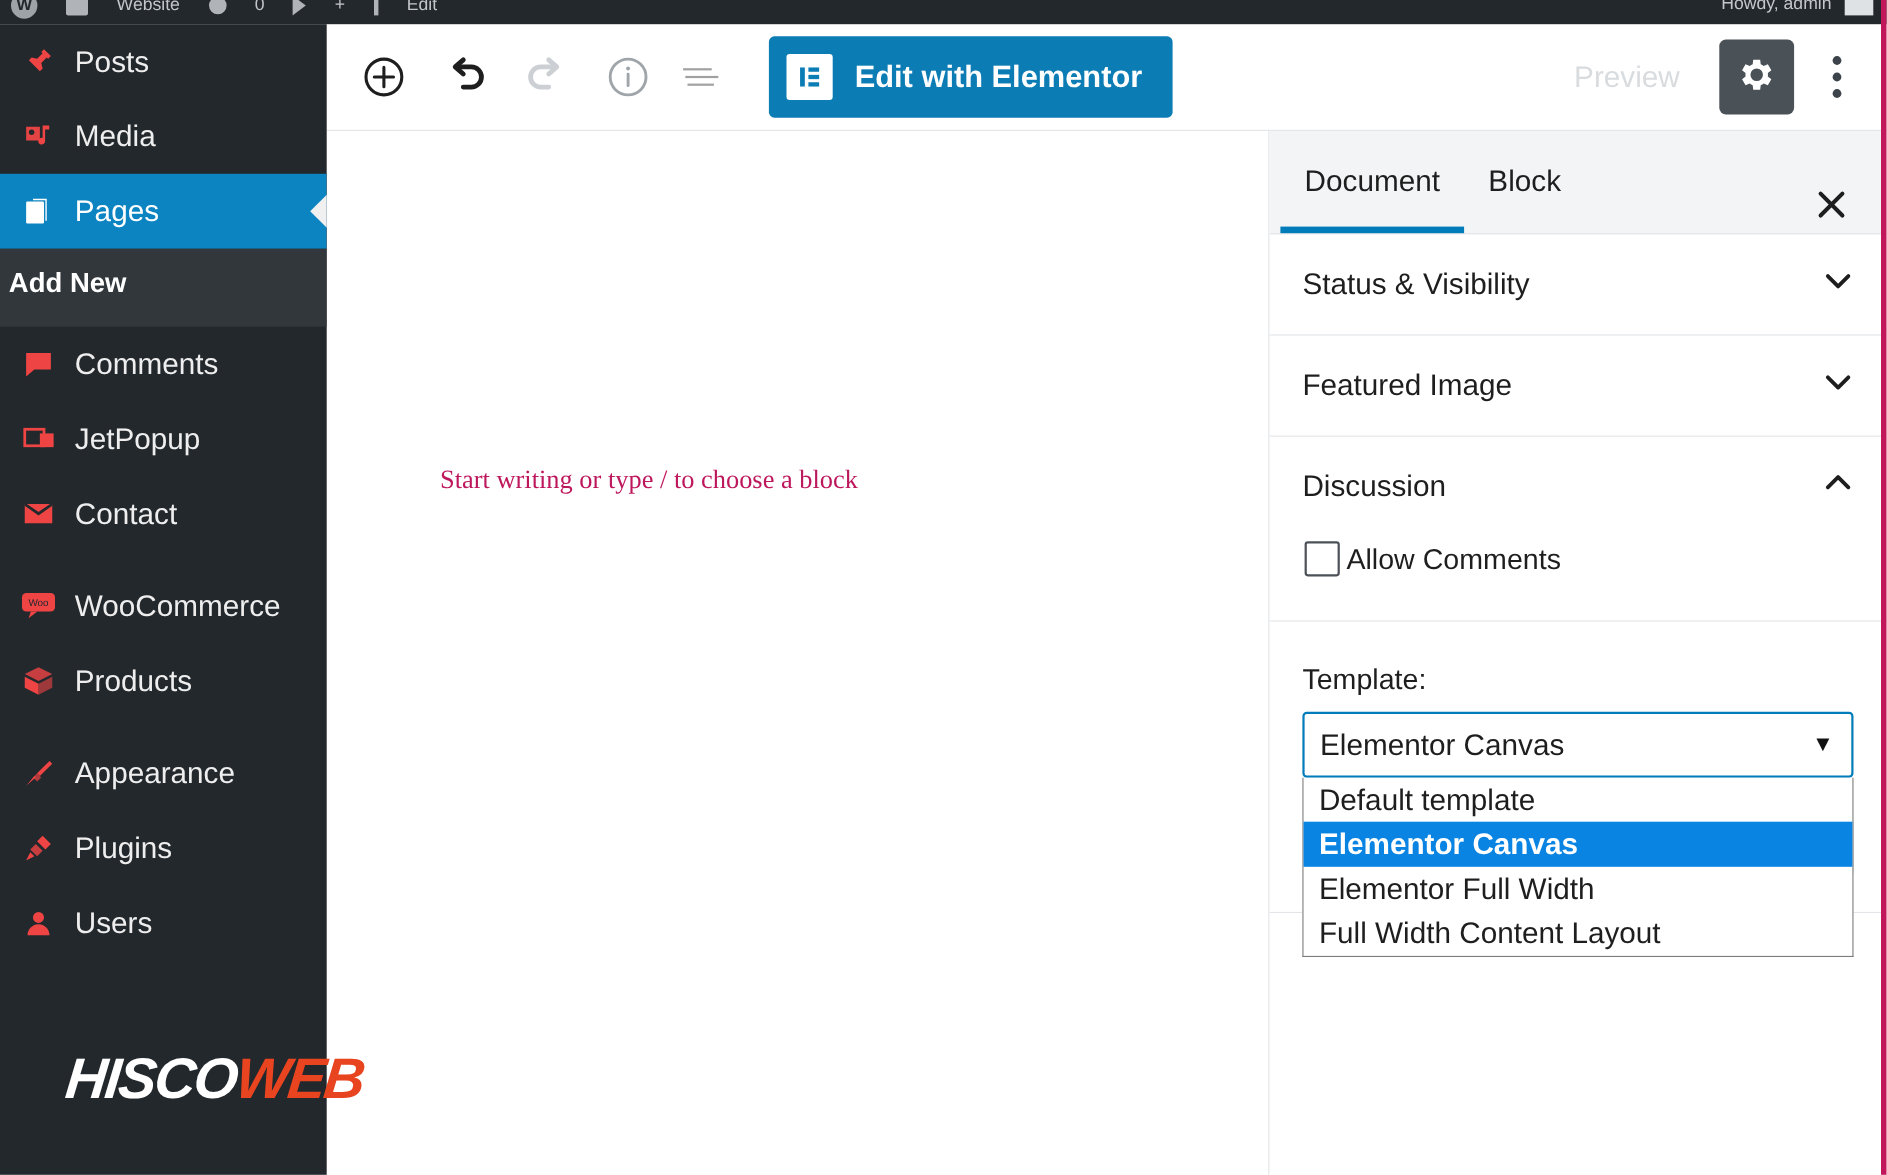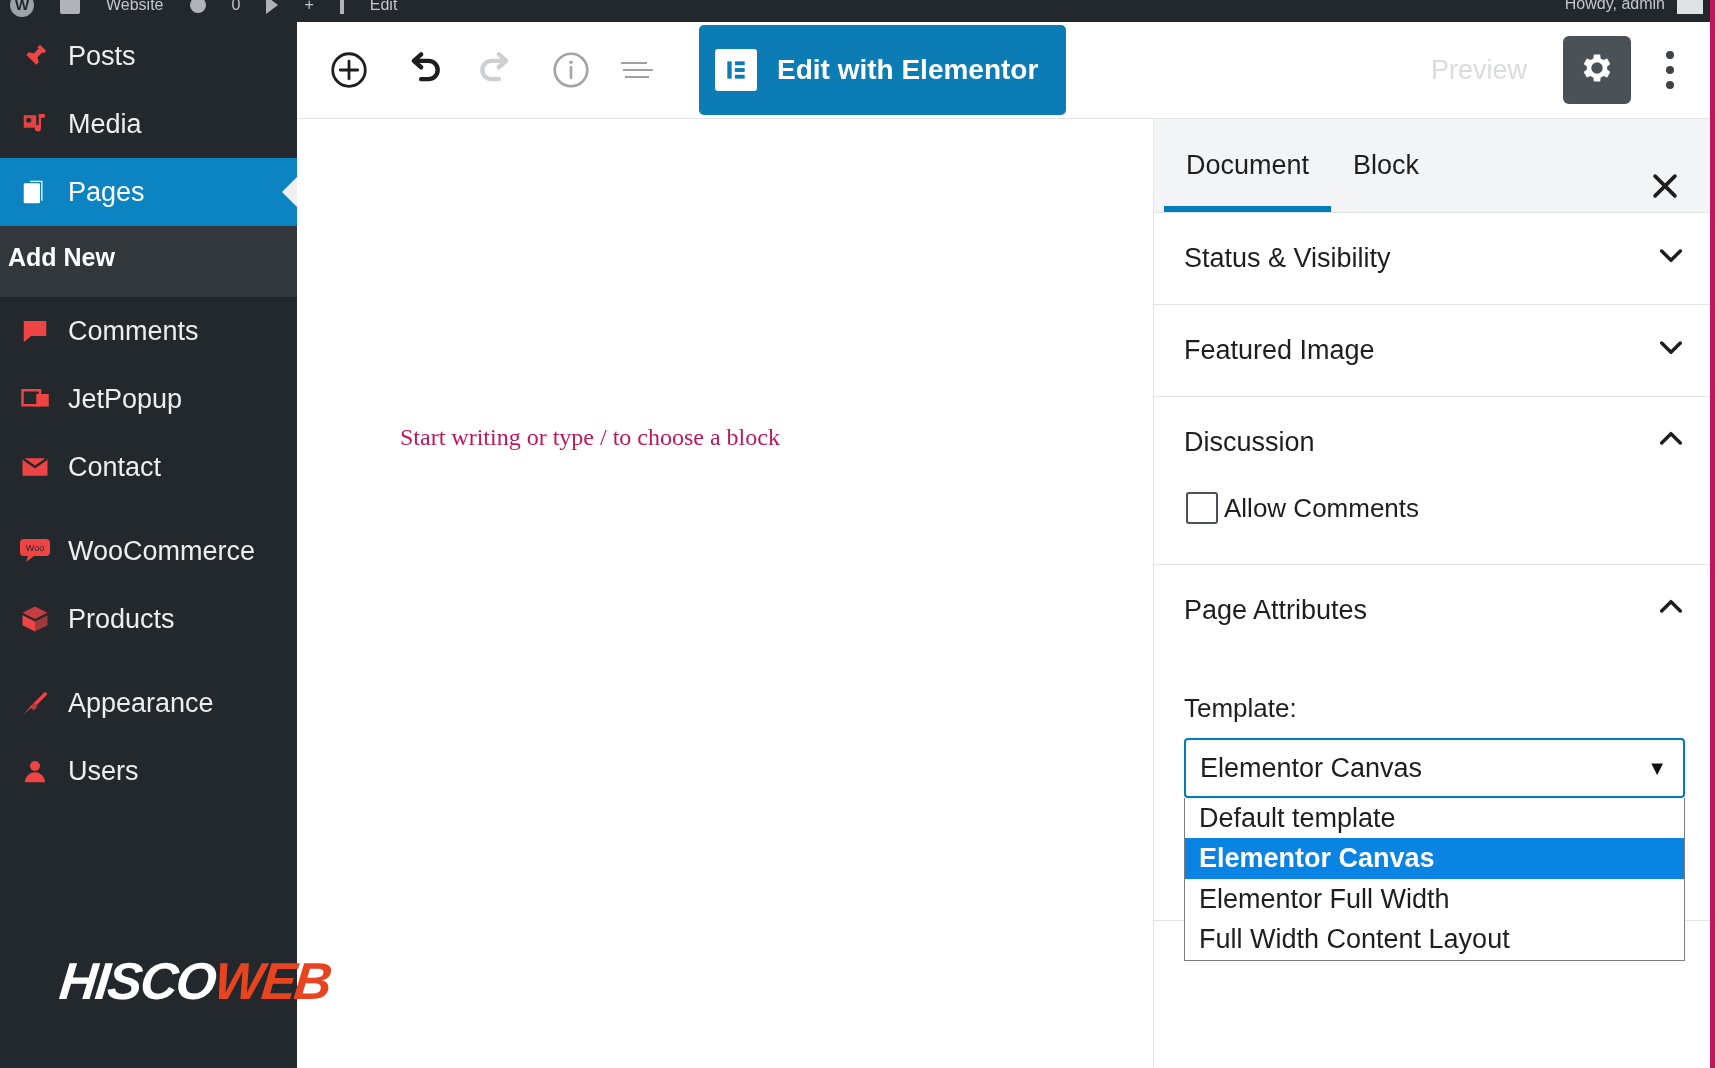--- a/index.html
+++ b/index.html
@@ -110,21 +110,21 @@
     display: flex; flex-direction: column; justify-content: center; gap: 5px;
     cursor: pointer; opacity: .55;
   }
   .blockcount span { display: block; height: 2px; background: #555; }
   .blockcount span:nth-child(1) { width: 26px; margin-left: 6px; }
   .blockcount span:nth-child(2) { width: 30px; margin-left: 8px; }
   .blockcount span:nth-child(3) { width: 24px; margin-left: 10px; }
 
   .elementor-btn {
     margin-left: 24px;
-    height: 90px;
+    height: 74px;
     background: #0c7cb5;
     color: #fff;
     border: none; border-radius: 5px;
     display: flex; align-items: center; gap: 20px;
     padding: 0 28px 0 16px;
     font-size: 28px; font-weight: bold;
     cursor: pointer;
     font-family: "Liberation Sans", sans-serif;
   }
   .elementor-btn .el-mark {
@@ -400,20 +400,30 @@
     <span class="mi-icon">
       <svg width="30" height="30" viewBox="0 0 24 24" fill="currentColor">
           <path d="M20 3l-9 9 2 2 9-9z"></path>
           <path d="M9 14l-6 7 7-6z"></path>
           <path d="M11 12l3 3-3 3-3-3z" opacity=".7"></path>
         </svg>
     </span>
     <span class="mi-label">Appearance</span>
   </div>
 
+  <div class="menu-item">
+    <span class="mi-icon">
+      <svg width="30" height="30" viewBox="0 0 24 24" fill="currentColor">
+          <path d="M15 3l6 6-4 4-6-6z"></path>
+          <path d="M10 9l5 5-4 4-5-5z" opacity=".8"></path>
+          <path d="M6 15l-3 6 6-3z"></path>
+        </svg>
+    </span>
+    <span class="mi-label">Plugins</span>
+  </div>
 
   <div class="menu-item">
     <span class="mi-icon">
       <svg width="30" height="30" viewBox="0 0 24 24" fill="currentColor">
           <circle cx="12" cy="8" r="4"></circle>
           <path d="M4 21c0-4.4 3.6-8 8-8s8 3.6 8 8z"></path>
         </svg>
     </span>
     <span class="mi-label">Users</span>
   </div>
@@ -542,28 +552,20 @@
     </div>
     <div class="section-body">
       <div class="chk-row">
         <span class="chk-box"></span>
         <span class="chk-lbl">Allow Comments</span>
       </div>
     </div>
   </div>
 
   <div class="section">
-    <div class="section-head">
-      <span>Page Attributes</span>
-      <span>
-        <svg width="32" height="32" viewBox="0 0 24 24" fill="none" stroke="#1e1e1e" stroke-width="2.6" stroke-linecap="round" stroke-linejoin="round">
-            <path d="M5 15l7-7 7 7"></path>
-          </svg>
-      </span>
-    </div>
     <div class="section-body">
 
       <div class="field-label">Template:</div>
 
       <div class="select-wrap">
         <div class="select-box">
           <span>Elementor Canvas</span>
           <span class="select-caret">▼</span>
         </div>
         <div class="select-list">

